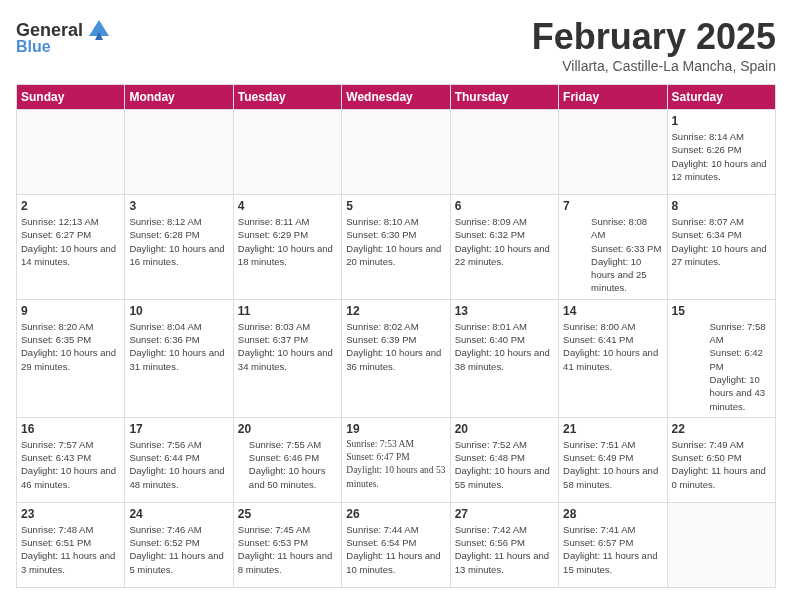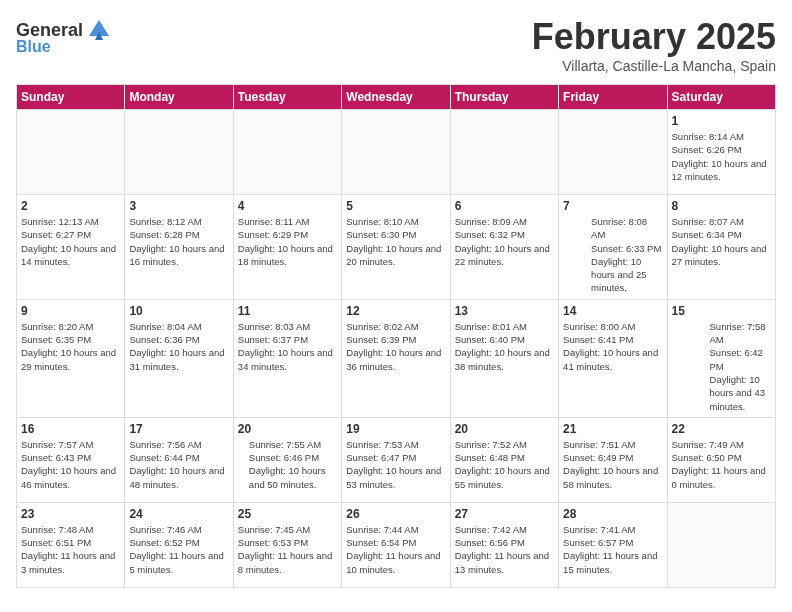--- a/index.html
+++ b/index.html
@@ -236,21 +236,21 @@
 Daylight: 10 hours and 48 minutes.</div>
         </td>
         <td>
           <span class="day-number">20</span>
           <div class="day-info" style="white-space: pre-line; margin-left: 11px;">Sunrise: 7:55 AM
 Sunset: 6:46 PM
 Daylight: 10 hours and 50 minutes.</div>
         </td>
         <td>
           <span class="day-number">19</span>
-          <div class="day-info" style="white-space: pre-line;">Sunrise: 7:53 AM
+          <div class="day-info" style="white-space: pre-line; font-family: Liberation Serif, serif;">Sunrise: 7:53 AM
 Sunset: 6:47 PM
 Daylight: 10 hours and 53 minutes.</div>
         </td>
         <td>
           <span class="day-number">20</span>
           <div class="day-info" style="white-space: pre-line;">Sunrise: 7:52 AM
 Sunset: 6:48 PM
 Daylight: 10 hours and 55 minutes.</div>
         </td>
         <td>

